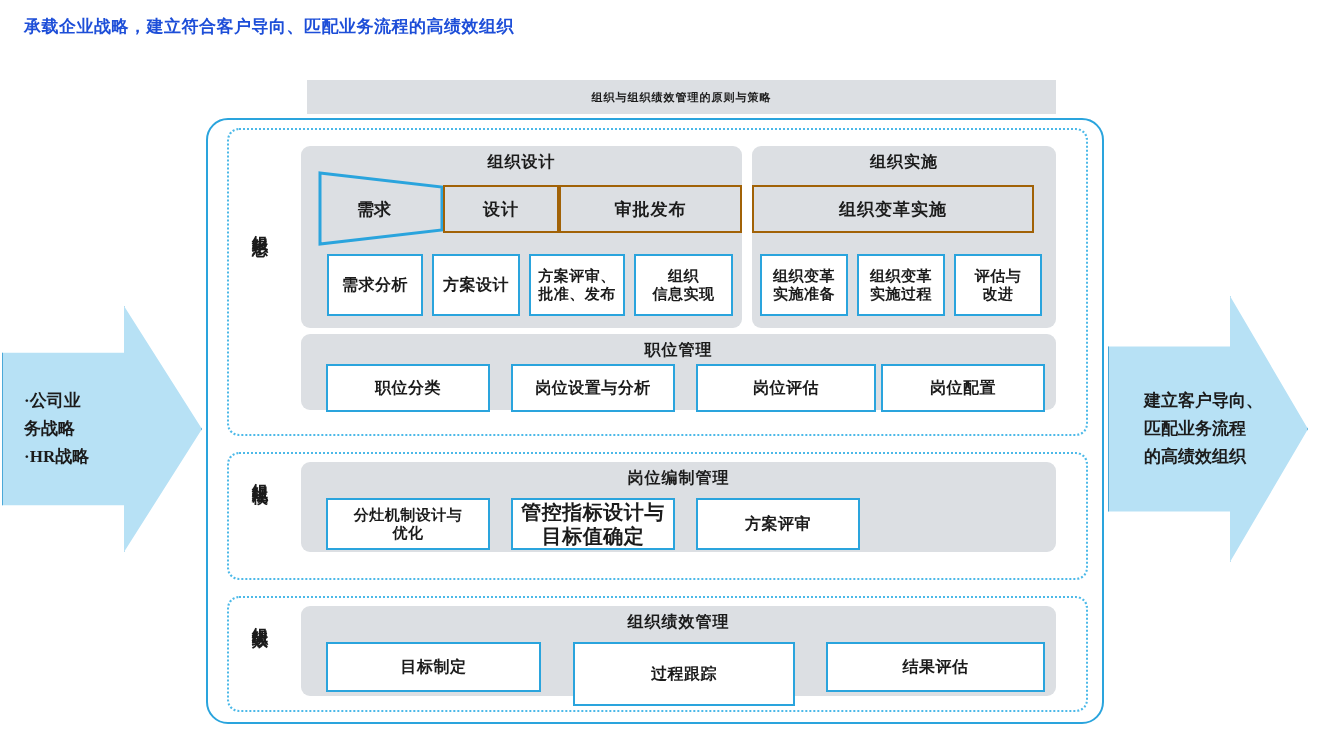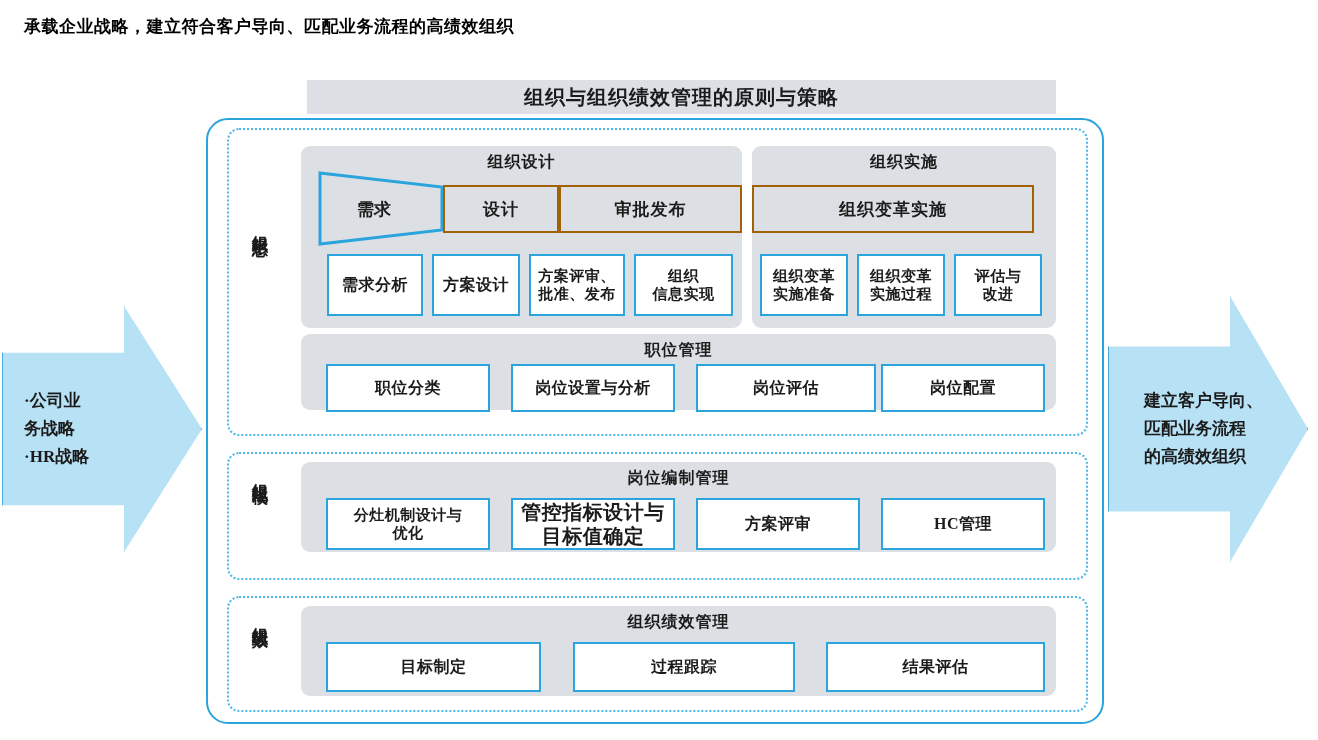--- a/index.html
+++ b/index.html
@@ -8,21 +8,21 @@
     background: #ffffff;
     font-family: "Liberation Serif", "DejaVu Serif", serif;
     overflow: hidden;
   }
   #stage { position: relative; width: 1318px; height: 740px; }
 
   
   .page-title {
     position: absolute; left: 24px; top: 15px;
     font-family: "Liberation Sans", "DejaVu Sans", sans-serif;
-    font-size: 17px; font-weight: bold; color: #000000;
+    font-size: 17px; font-weight: bold; color: #1d4ed8;
     letter-spacing: .5px; white-space: nowrap;
   }
 
   
   .arrow { position: absolute; }
   .arrow .shape {
     position: absolute; inset: 0;
     background: #b7e1f5;
     border: 1px solid #4aa8d8;
   }
@@ -41,21 +41,21 @@
   .arrow.right .txt { left: 36px; top: 50%; transform: translateY(-50%); }
 
   
   .top-bar {
     position: absolute; left: 307px; top: 80px;
     width: 749px; height: 34px;
     background: #dcdfe3;
     display: flex; align-items: center; justify-content: center;
   }
   .top-bar span {
-    font-size: 20px; font-weight: bold; color: #1b1b1b; letter-spacing: 1px;
+    font-size: 11px; font-weight: bold; color: #1b1b1b; letter-spacing: 1px;
   }
 
   
   .outer-frame {
     position: absolute; left: 206px; top: 118px;
     width: 898px; height: 606px;
     border: 2px solid #2aa4dd;
     border-radius: 22px;
     background: #ffffff;
   }
@@ -154,21 +154,21 @@
   #leaf-alloc { left: 881px; top: 364px; width: 164px; height: 48px; }
 
   
   #leaf-sep   { left: 326px; top: 498px; width: 164px; height: 52px; font-size: 15px; }
   #leaf-ctrl  { left: 511px; top: 498px; width: 164px; height: 52px; font-size: 20px; }
   #leaf-pay   { left: 696px; top: 498px; width: 164px; height: 52px; }
   #leaf-hc    { left: 881px; top: 498px; width: 164px; height: 52px; }
 
   
   #leaf-goal  { left: 326px; top: 642px; width: 215px; height: 50px; }
-  #leaf-track { left: 573px; top: 642px; width: 222px; height: 50px; }
+  #leaf-track { left: 573px; top: 642px; width: 222px; height: 64px; }
   #leaf-result{ left: 826px; top: 642px; width: 219px; height: 50px; }
 </style>
 </head>
 <body>
 
 <div id="stage">
 
   <div class="page-title">承载企业战略，建立符合客户导向、匹配业务流程的高绩效组织</div>
 
   <div class="arrow left" style="left:2px; top:306px; width:200px; height:246px;">
@@ -239,21 +239,20 @@
   <div class="vlabel" id="vlabel-scale">组织规模</div>
 
   <div class="panel" id="panel-estab">
     <div class="panel-title">岗位编制管理</div>
   </div>
   <div class="leaf" id="leaf-sep">分灶机制设计与
 优化</div>
   <div class="leaf" id="leaf-ctrl">管控指标设计与
 目标值确定</div>
   <div class="leaf" id="leaf-pay">方案评审</div>
-  <div class="leaf" id="leaf-hc">HC管理</div>
 
   <div class="band" id="band-perf"></div>
   <div class="vlabel" id="vlabel-perf">组织绩效</div>
 
   <div class="panel" id="panel-perfm">
     <div class="panel-title">组织绩效管理</div>
   </div>
   <div class="leaf" id="leaf-goal">目标制定</div>
   <div class="leaf" id="leaf-track">过程跟踪</div>
   <div class="leaf" id="leaf-result">结果评估</div>

